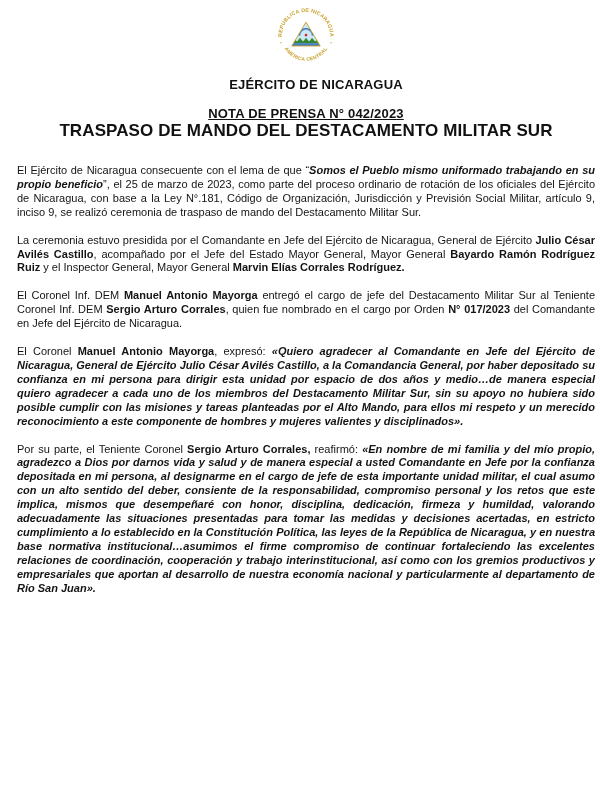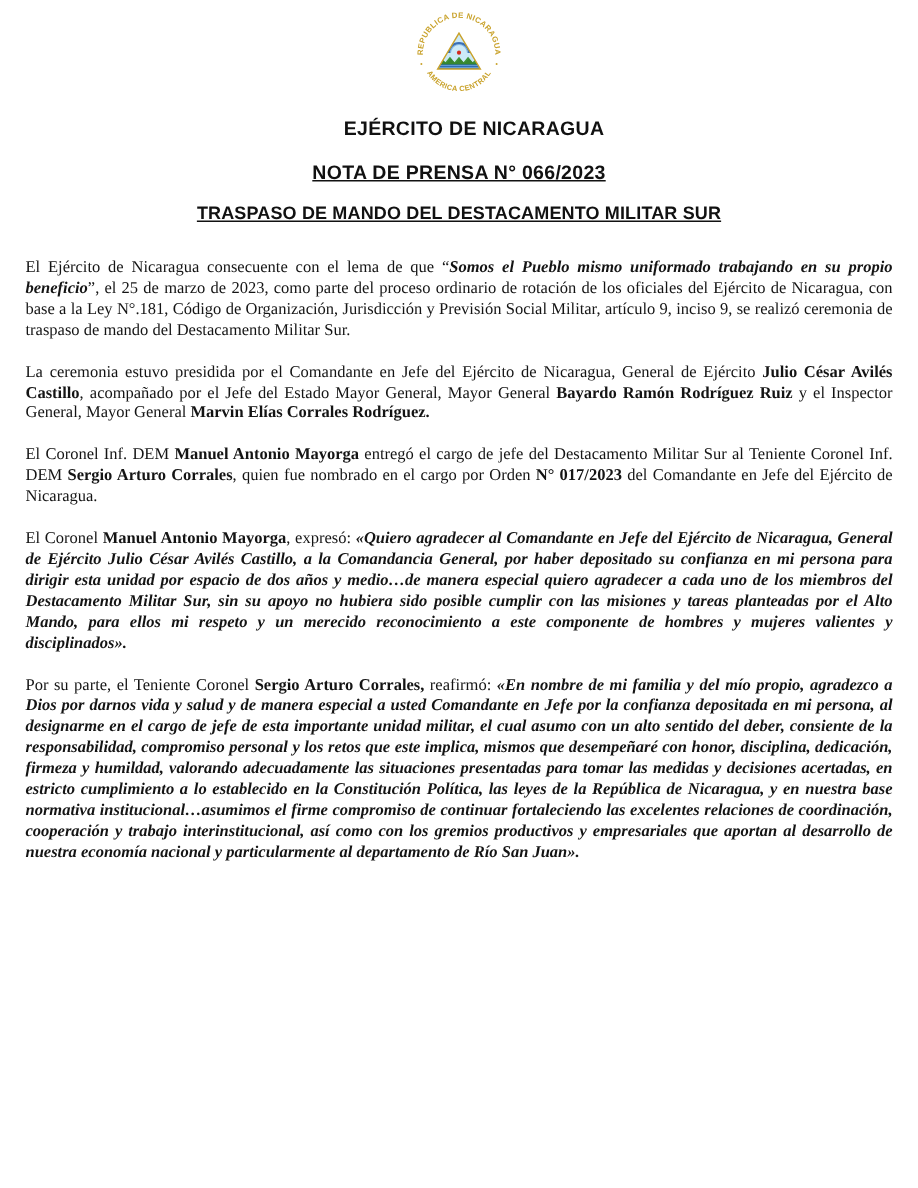--- a/index.html
+++ b/index.html
@@ -39,31 +39,28 @@
     letter-spacing: 0.2px;
     padding-left: 20px;
   }
   .hdr-pressnote {
     margin-top: 14px;
     font-size: 13px;
     text-decoration: underline;
     letter-spacing: 0.2px;
   }
   .hdr-subject {
-    margin-top: 13px;
-    font-size: 12px;
+    font-size: 17px;
     letter-spacing: 0.1px;
-    text-decoration: underline;
   }
   .doc-body {
     margin: 23px 17px 0 17px;
     font-size: 11px;
     line-height: 13.9px;
     text-align: justify;
-    font-family: Liberation Serif, serif;
   }
   .doc-body p.para {
     margin: 0 0 14px 0;
   }
   .run-n { font-weight: normal; font-style: normal; }
   .run-b { font-weight: bold;   font-style: normal; }
   .run-bi{ font-weight: bold;   font-style: italic; }
   .arc-text {
     font-family: "Liberation Sans", sans-serif;
     font-weight: bold;
@@ -108,21 +105,21 @@
         <rect x="24" y="60.3" width="52" height="0.9" fill="#6FA8DC"></rect>
         <rect x="24" y="62.4" width="52" height="0.9" fill="#6FA8DC"></rect>
       </g>
 
       <polygon points="50,25 26.5,64.5 73.5,64.5" fill="none" stroke="#C9A22B" stroke-width="1.6"></polygon>
     </svg>
   </div>
 
   <h1 class="hdr hdr-institution">EJÉRCITO DE NICARAGUA</h1>
 
-  <h2 class="hdr hdr-pressnote">NOTA DE PRENSA N° 066/2023</h2>
+  <h2 class="hdr hdr-pressnote">NOTA DE PRENSA N° 042/2023</h2>
 
   <h3 class="hdr hdr-subject">TRASPASO DE MANDO DEL DESTACAMENTO MILITAR SUR</h3>
 
   <div class="doc-body">
       <p class="para"><span class="run-n">El Ejército de Nicaragua consecuente con el lema de que “</span><span class="run-bi">Somos el Pueblo mismo uniformado trabajando en su propio beneficio</span><span class="run-n">”, el 25 de marzo de 2023, como parte del proceso ordinario de rotación de los oficiales del Ejército de Nicaragua, con base a la Ley N°.181, Código de Organización, Jurisdicción y Previsión Social Militar, artículo 9, inciso 9, se realizó ceremonia de traspaso de mando del Destacamento Militar Sur.</span></p>
       <p class="para"><span class="run-n">La ceremonia estuvo presidida por el Comandante en Jefe del Ejército de Nicaragua, General de Ejército </span><span class="run-b">Julio César Avilés Castillo</span><span class="run-n">, acompañado por el Jefe del Estado Mayor General, Mayor General </span><span class="run-b">Bayardo Ramón Rodríguez Ruiz</span><span class="run-n"> y el Inspector General, Mayor General </span><span class="run-b">Marvin Elías Corrales Rodríguez.</span></p>
       <p class="para"><span class="run-n">El Coronel Inf. DEM </span><span class="run-b">Manuel Antonio Mayorga</span><span class="run-n"> entregó el cargo de jefe del Destacamento Militar Sur al Teniente Coronel Inf. DEM </span><span class="run-b">Sergio Arturo Corrales</span><span class="run-n">, quien fue nombrado en el cargo por Orden </span><span class="run-b">N° 017/2023</span><span class="run-n"> del Comandante en Jefe del Ejército de Nicaragua.</span></p>
       <p class="para"><span class="run-n">El Coronel </span><span class="run-b">Manuel Antonio Mayorga</span><span class="run-n">, expresó: </span><span class="run-bi">«Quiero agradecer al Comandante en Jefe del Ejército de Nicaragua, General de Ejército Julio César Avilés Castillo, a la Comandancia General, por haber depositado su confianza en mi persona para dirigir esta unidad por espacio de dos años y medio…de manera especial quiero agradecer a cada uno de los miembros del Destacamento Militar Sur, sin su apoyo no hubiera sido posible cumplir con las misiones y tareas planteadas por el Alto Mando, para ellos mi respeto y un merecido reconocimiento a este componente de hombres y mujeres valientes y disciplinados».</span></p>
       <p class="para"><span class="run-n">Por su parte, el Teniente Coronel </span><span class="run-b">Sergio Arturo Corrales,</span><span class="run-n"> reafirmó: </span><span class="run-bi">«En nombre de mi familia y del mío propio, agradezco a Dios por darnos vida y salud y de manera especial a usted Comandante en Jefe por la confianza depositada en mi persona, al designarme en el cargo de jefe de esta importante unidad militar, el cual asumo con un alto sentido del deber, consiente de la responsabilidad, compromiso personal y los retos que este implica, mismos que desempeñaré con honor, disciplina, dedicación, firmeza y humildad, valorando adecuadamente las situaciones presentadas para tomar las medidas y decisiones acertadas, en estricto cumplimiento a lo establecido en la Constitución Política, las leyes de la República de Nicaragua, y en nuestra base normativa institucional…asumimos el firme compromiso de continuar fortaleciendo las excelentes relaciones de coordinación, cooperación y trabajo interinstitucional, así como con los gremios productivos y empresariales que aportan al desarrollo de nuestra economía nacional y particularmente al departamento de Río San Juan».</span></p>
     </div>

